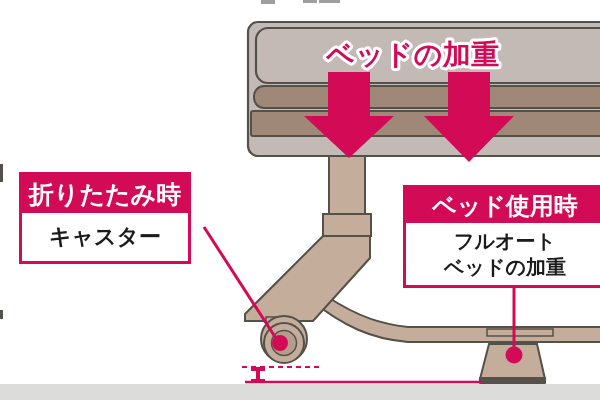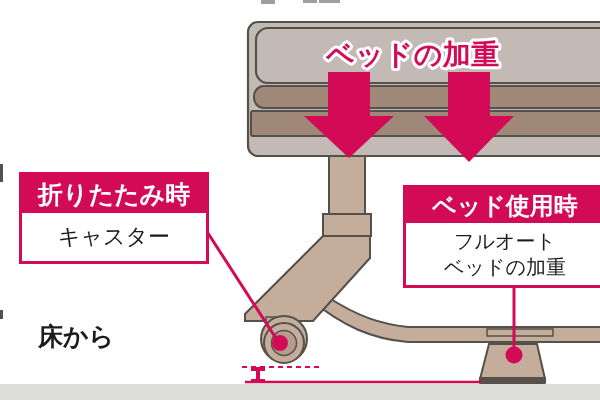--- a/index.html
+++ b/index.html
@@ -29,22 +29,22 @@
   }
 
   
   .label-box{
     position:absolute;border:3px solid var(--crimson);background:#fff;
     box-sizing:border-box;text-align:center;
   }
   .label-head{
     background:var(--crimson);color:#fff;font-weight:bold;white-space:nowrap;
   }
-  .label-body{color:var(--text-black);font-weight:normal;}
-  .box-left{left:19px;top:172px;width:190px;}
+  .label-body{color:var(--text-black);font-weight:bold;}
+  .box-left{left:19px;top:172px;width:172px;}
   .box-left .label-head{height:38px;line-height:38px;font-size:25px;}
   .box-left .label-body{height:48px;line-height:48px;font-size:22px;}
   .box-right{left:403px;top:185px;width:204px;}
   .box-right .label-head{height:35px;line-height:35px;font-size:24px;}
   .box-right .label-body{padding:5px 0;line-height:26px;font-size:20px;}
 
   .floor-note{
     position:absolute;left:38px;top:321px;color:var(--text-black);
     font-weight:bold;font-size:25px;line-height:31px;white-space:nowrap;
   }
@@ -106,16 +106,15 @@
 
   <div class="label-box box-right">
     <div class="label-head">ベッド使用時</div>
     <div class="label-body">
       <div>フルオート</div>
       <div>ベッドの加重</div>
     </div>
   </div>
 
   <div class="floor-note">
-    <div>床から</div>
   </div>
 
 </div>
 
 </body></html>

